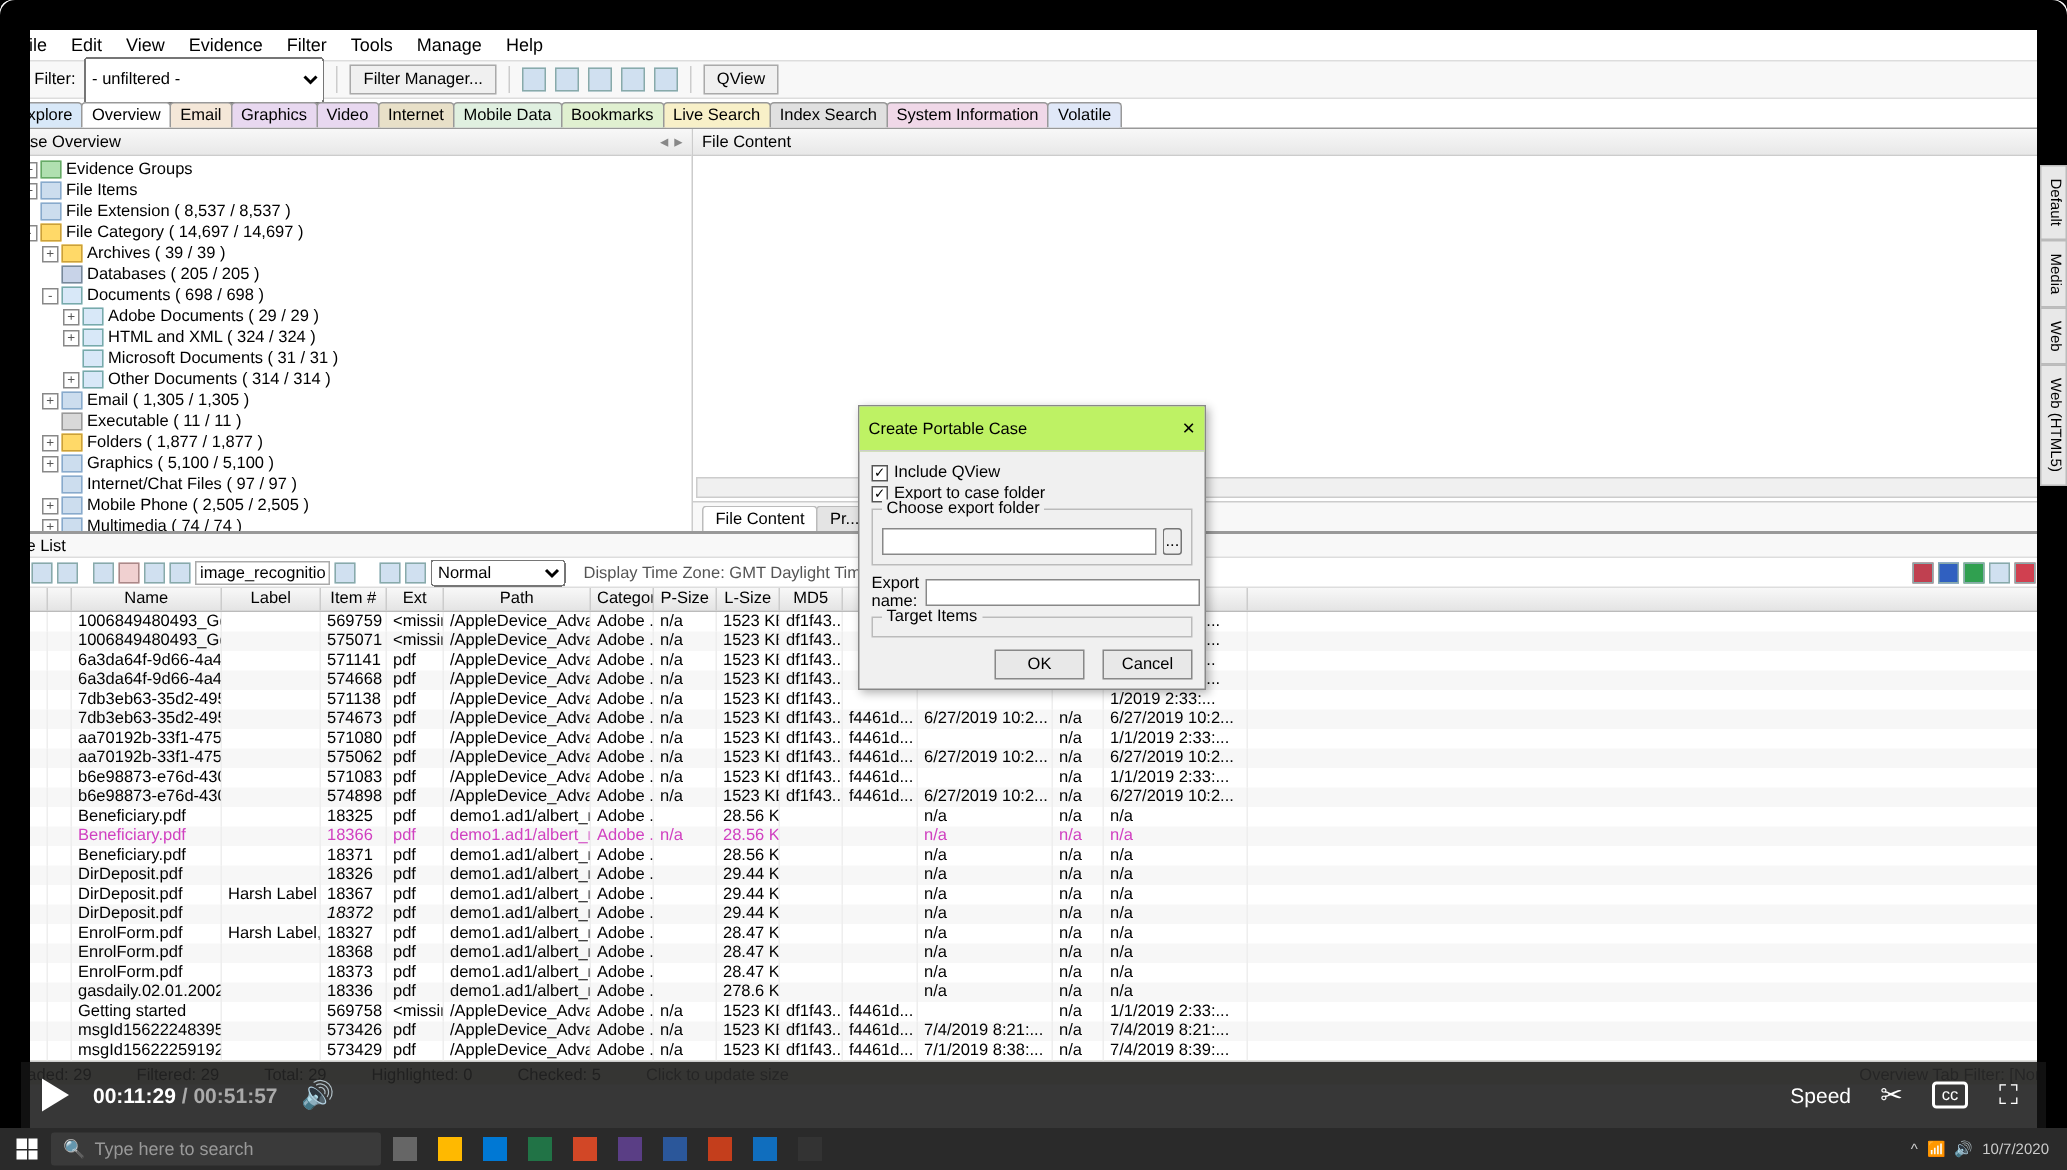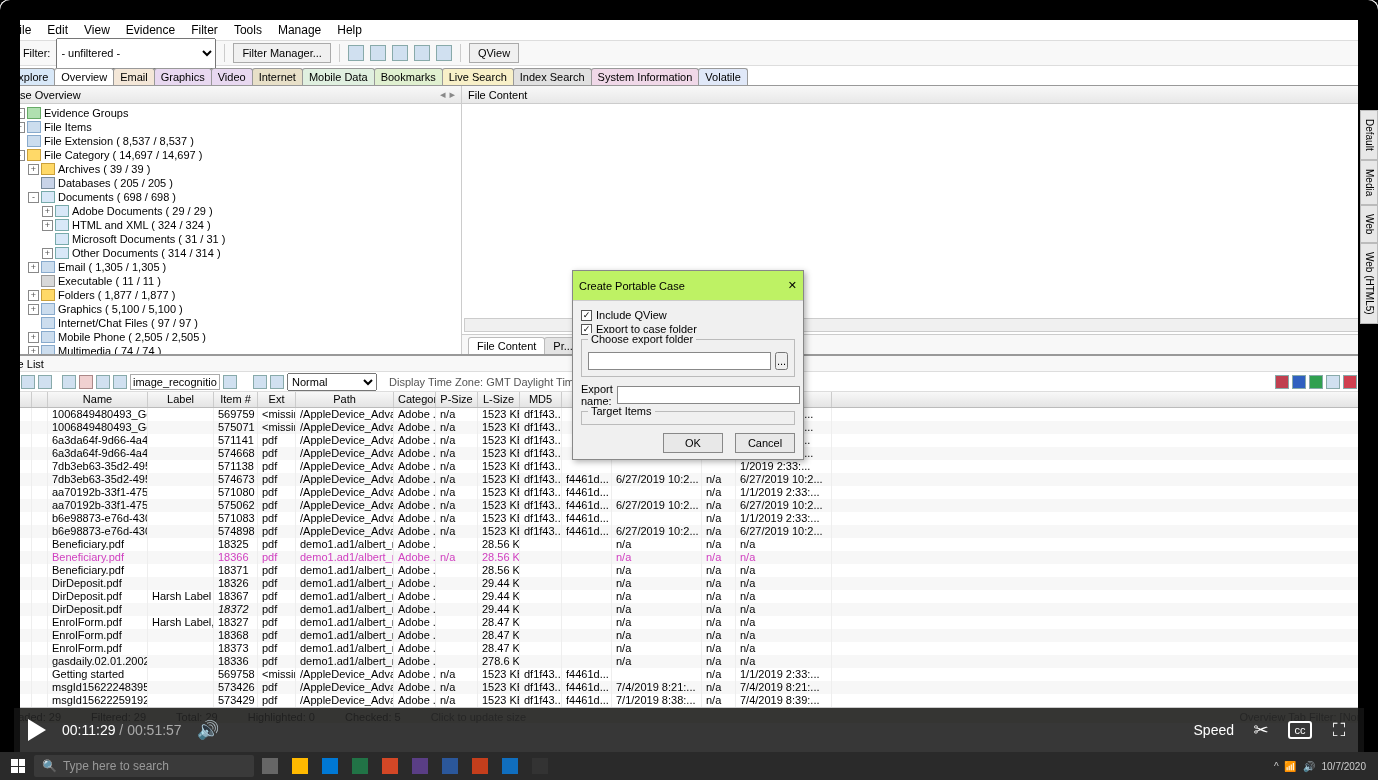--- a/index.html
+++ b/index.html
@@ -812,21 +812,21 @@
         <button>OK</button>
         <button>Cancel</button>
       </div>
     </div>
   </div>
 
 </div>
 
 <div class="video-bar">
   <div class="play-btn"></div>
-  <span style="font-weight:400"><span>00:11:29</span> <span style="color:#aaa">/ <span>00:51:57</span></span></span>
+  <span style="font-weight:700"><span>00:11:29</span> <span style="color:#aaa">/ <span>00:51:57</span></span></span>
   <div class="vb-icon">🔊</div>
   <div class="vb-spacer"></div>
   <span>Speed</span>
   <div class="vb-icon">✂</div>
   <div class="vb-icon" style="border:2px solid #fff;border-radius:3px;font-size:11px;width:24px;height:18px">cc</div>
   <div class="vb-icon">⛶</div>
 </div>
 
 <div class="taskbar">
   <div class="tb-start">

